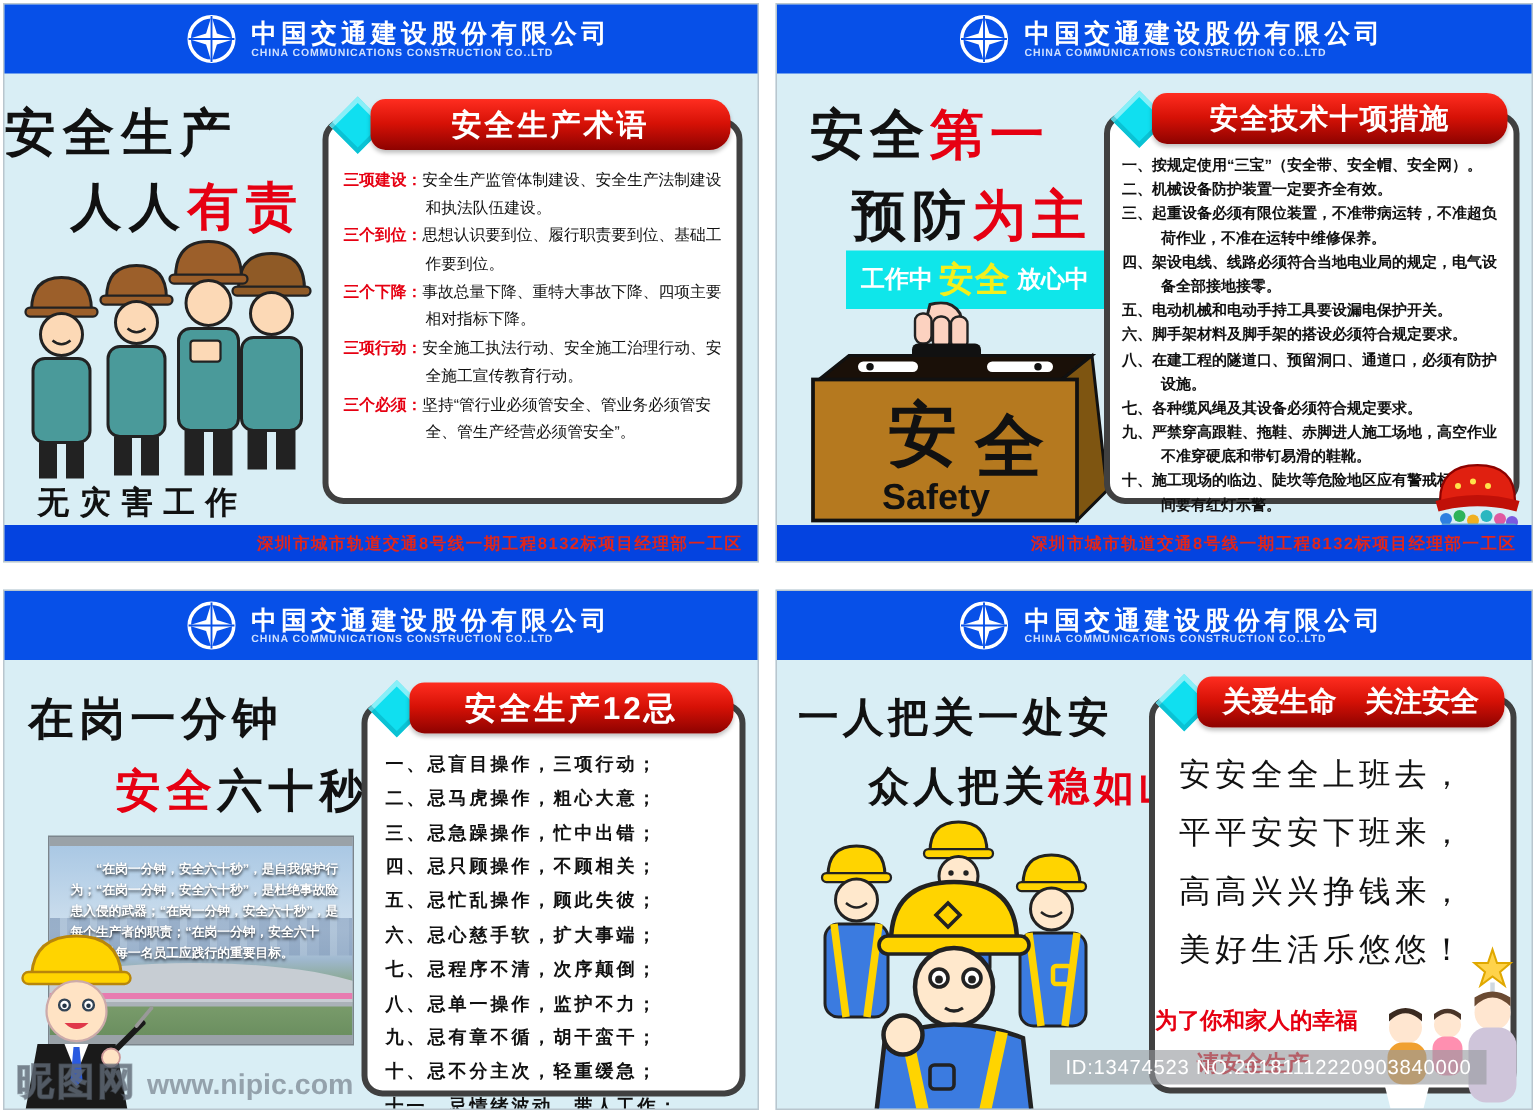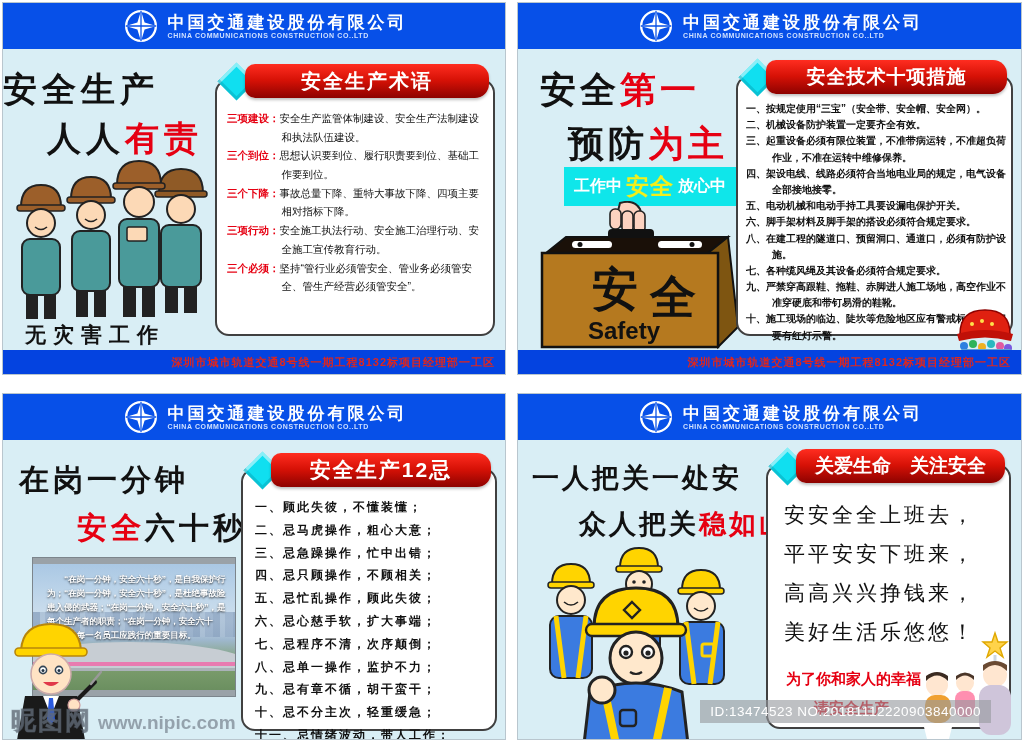--- a/index.html
+++ b/index.html
@@ -17,21 +17,21 @@
   .hdr svg { width:36px; height:36px; }
   .hdr .cn { color:#fff; font-weight:bold; font-size:17px; letter-spacing:3px; line-height:1.15; }
   .hdr .en { color:#cfe0ff; font-weight:bold; font-size:7px; letter-spacing:.6px; }
 
   .ftr { height:24px; background:#0443e0; flex:0 0 auto; display:flex; align-items:center; justify-content:flex-end; padding-right:10px; }
   .ftr span { color:#e0261c; font-weight:bold; font-size:11px; letter-spacing:1px; }
 
   .body { position:relative; flex:1 1 auto; overflow:hidden; }
 
   
-  .panel { position:absolute; background:#fff; border:2px solid #404040; border-radius:14px; }
+  .panel { position:absolute; background:#fff; border:4px solid #404040; border-radius:14px; }
   .banner { position:absolute; top:-17px; left:28px; right:4px; height:34px;
             background:linear-gradient(180deg,#ff2d20 0%,#d61106 48%,#8d0200 100%);
             border-radius:10px 14px 14px 10px; display:flex; align-items:center; justify-content:center;
             color:#fff; font-weight:bold; font-size:20px; letter-spacing:2px; box-shadow:0 2px 3px rgba(0,0,0,.25); }
   .diamond { position:absolute; top:-13px; left:6px; width:27px; height:27px; background:#10dff0; transform:rotate(45deg);
              box-shadow:inset -3px -3px 0 rgba(0,140,160,.35), inset 3px 3px 0 rgba(255,255,255,.5); }
 
   
   #p1 .title { position:absolute; left:0; top:16px; font-weight:bold; font-size:34px; color:#111; letter-spacing:5px; line-height:1.45; }
   #p1 .title .l2 { display:block; margin-left:44px; }
@@ -75,21 +75,21 @@
   #p3 .wm .logo { font-size:25px; letter-spacing:2px; -webkit-text-stroke:1px rgba(90,100,112,.5); }
   #p3 .wm .url { font-size:19px; }
 
   
   #p4 .title { position:absolute; left:14px; top:16px; font-weight:bold; font-size:27px; letter-spacing:3px; color:#111; line-height:1.7; }
   #p4 .title .l2 { display:block; margin-left:47px; }
   #p4 .team { position:absolute; left:6px; top:92px; }
   #p4 .panel { left:248px; top:24px; right:10px; bottom:10px; }
   #p4 .banner { font-size:19px; letter-spacing:0; }
   #p4 .poem { padding:30px 10px 0 16px; font-size:21px; line-height:1.85; letter-spacing:3px; color:#111; }
-  #p4 .wish { margin-top:14px; padding-left:18px; color:#e60012; font-weight:bold; font-size:15px; line-height:1.9; }
+  #p4 .wish { margin-top:14px; color:#e60012; font-weight:bold; font-size:15px; line-height:1.9; }
   #p4 .wish .w2 { display:block; margin-left:28px; }
   #p4 .family { position:absolute; right:2px; bottom:0px; z-index:3; }
   #p4 .idwm { position:absolute; right:30px; bottom:16px; z-index:4; background:rgba(150,153,158,.62); color:#fff; font-size:13.5px; padding:4px 10px; letter-spacing:.5px; }
 </style>
 </head>
 <body>
 
 <div id="canvas">
 
   <div class="poster" id="p1">
@@ -318,21 +318,21 @@
         <path d="M70 92 L92 70" stroke="#1a1a1a" stroke-width="4" stroke-linecap="round"></path>
         <path d="M88 72 L98 60" stroke="#999" stroke-width="2.4" stroke-linecap="round"></path>
         <circle cx="71" cy="93" r="6" fill="#ffe3c4" stroke="#c99" stroke-width="1.2"></circle>
       </svg>
 
       <div class="panel">
         <div class="diamond"></div>
         <div class="banner">安全生产12忌</div>
         <div class="taboos">
 
-            <div class="t">一、顾此失彼，不懂装懂；</div>
+            <div class="t">一、忌盲目操作，三项行动；</div>
 
             <div class="t">二、忌马虎操作，粗心大意；</div>
 
             <div class="t">三、忌急躁操作，忙中出错；</div>
 
             <div class="t">四、忌只顾操作，不顾相关；</div>
 
             <div class="t">五、忌忙乱操作，顾此失彼；</div>
 
             <div class="t">六、忌心慈手软，扩大事端；</div>

